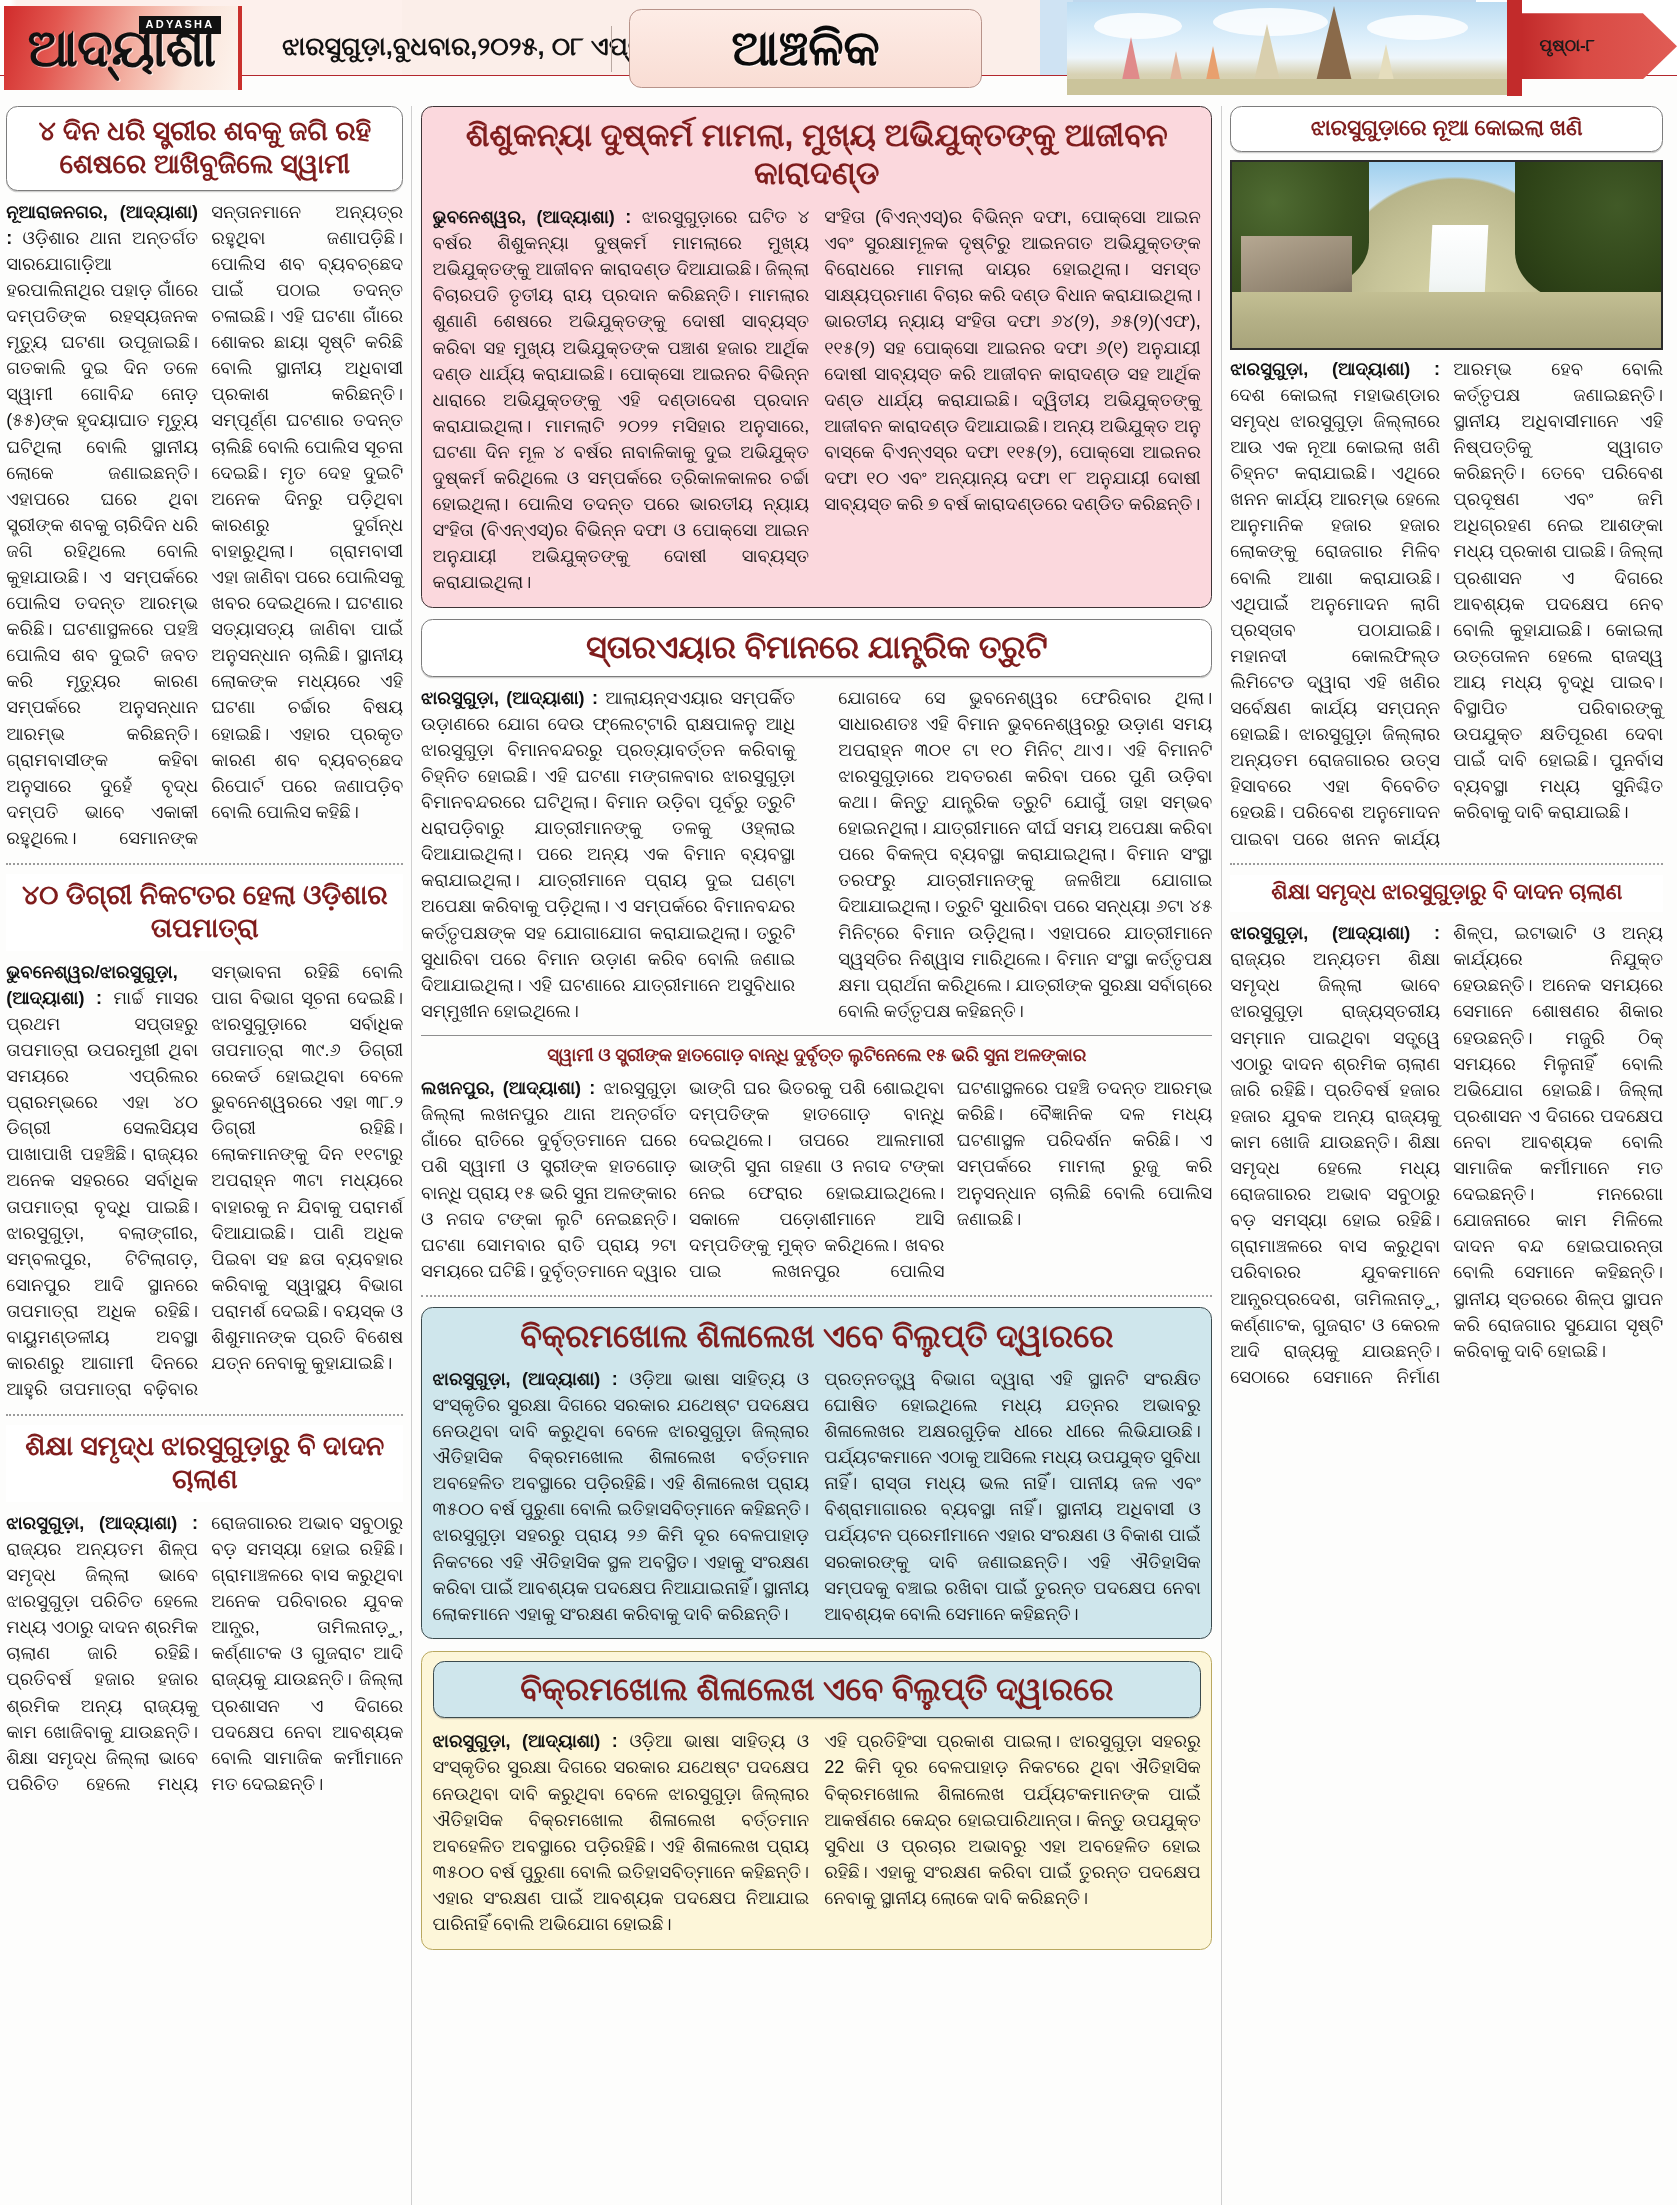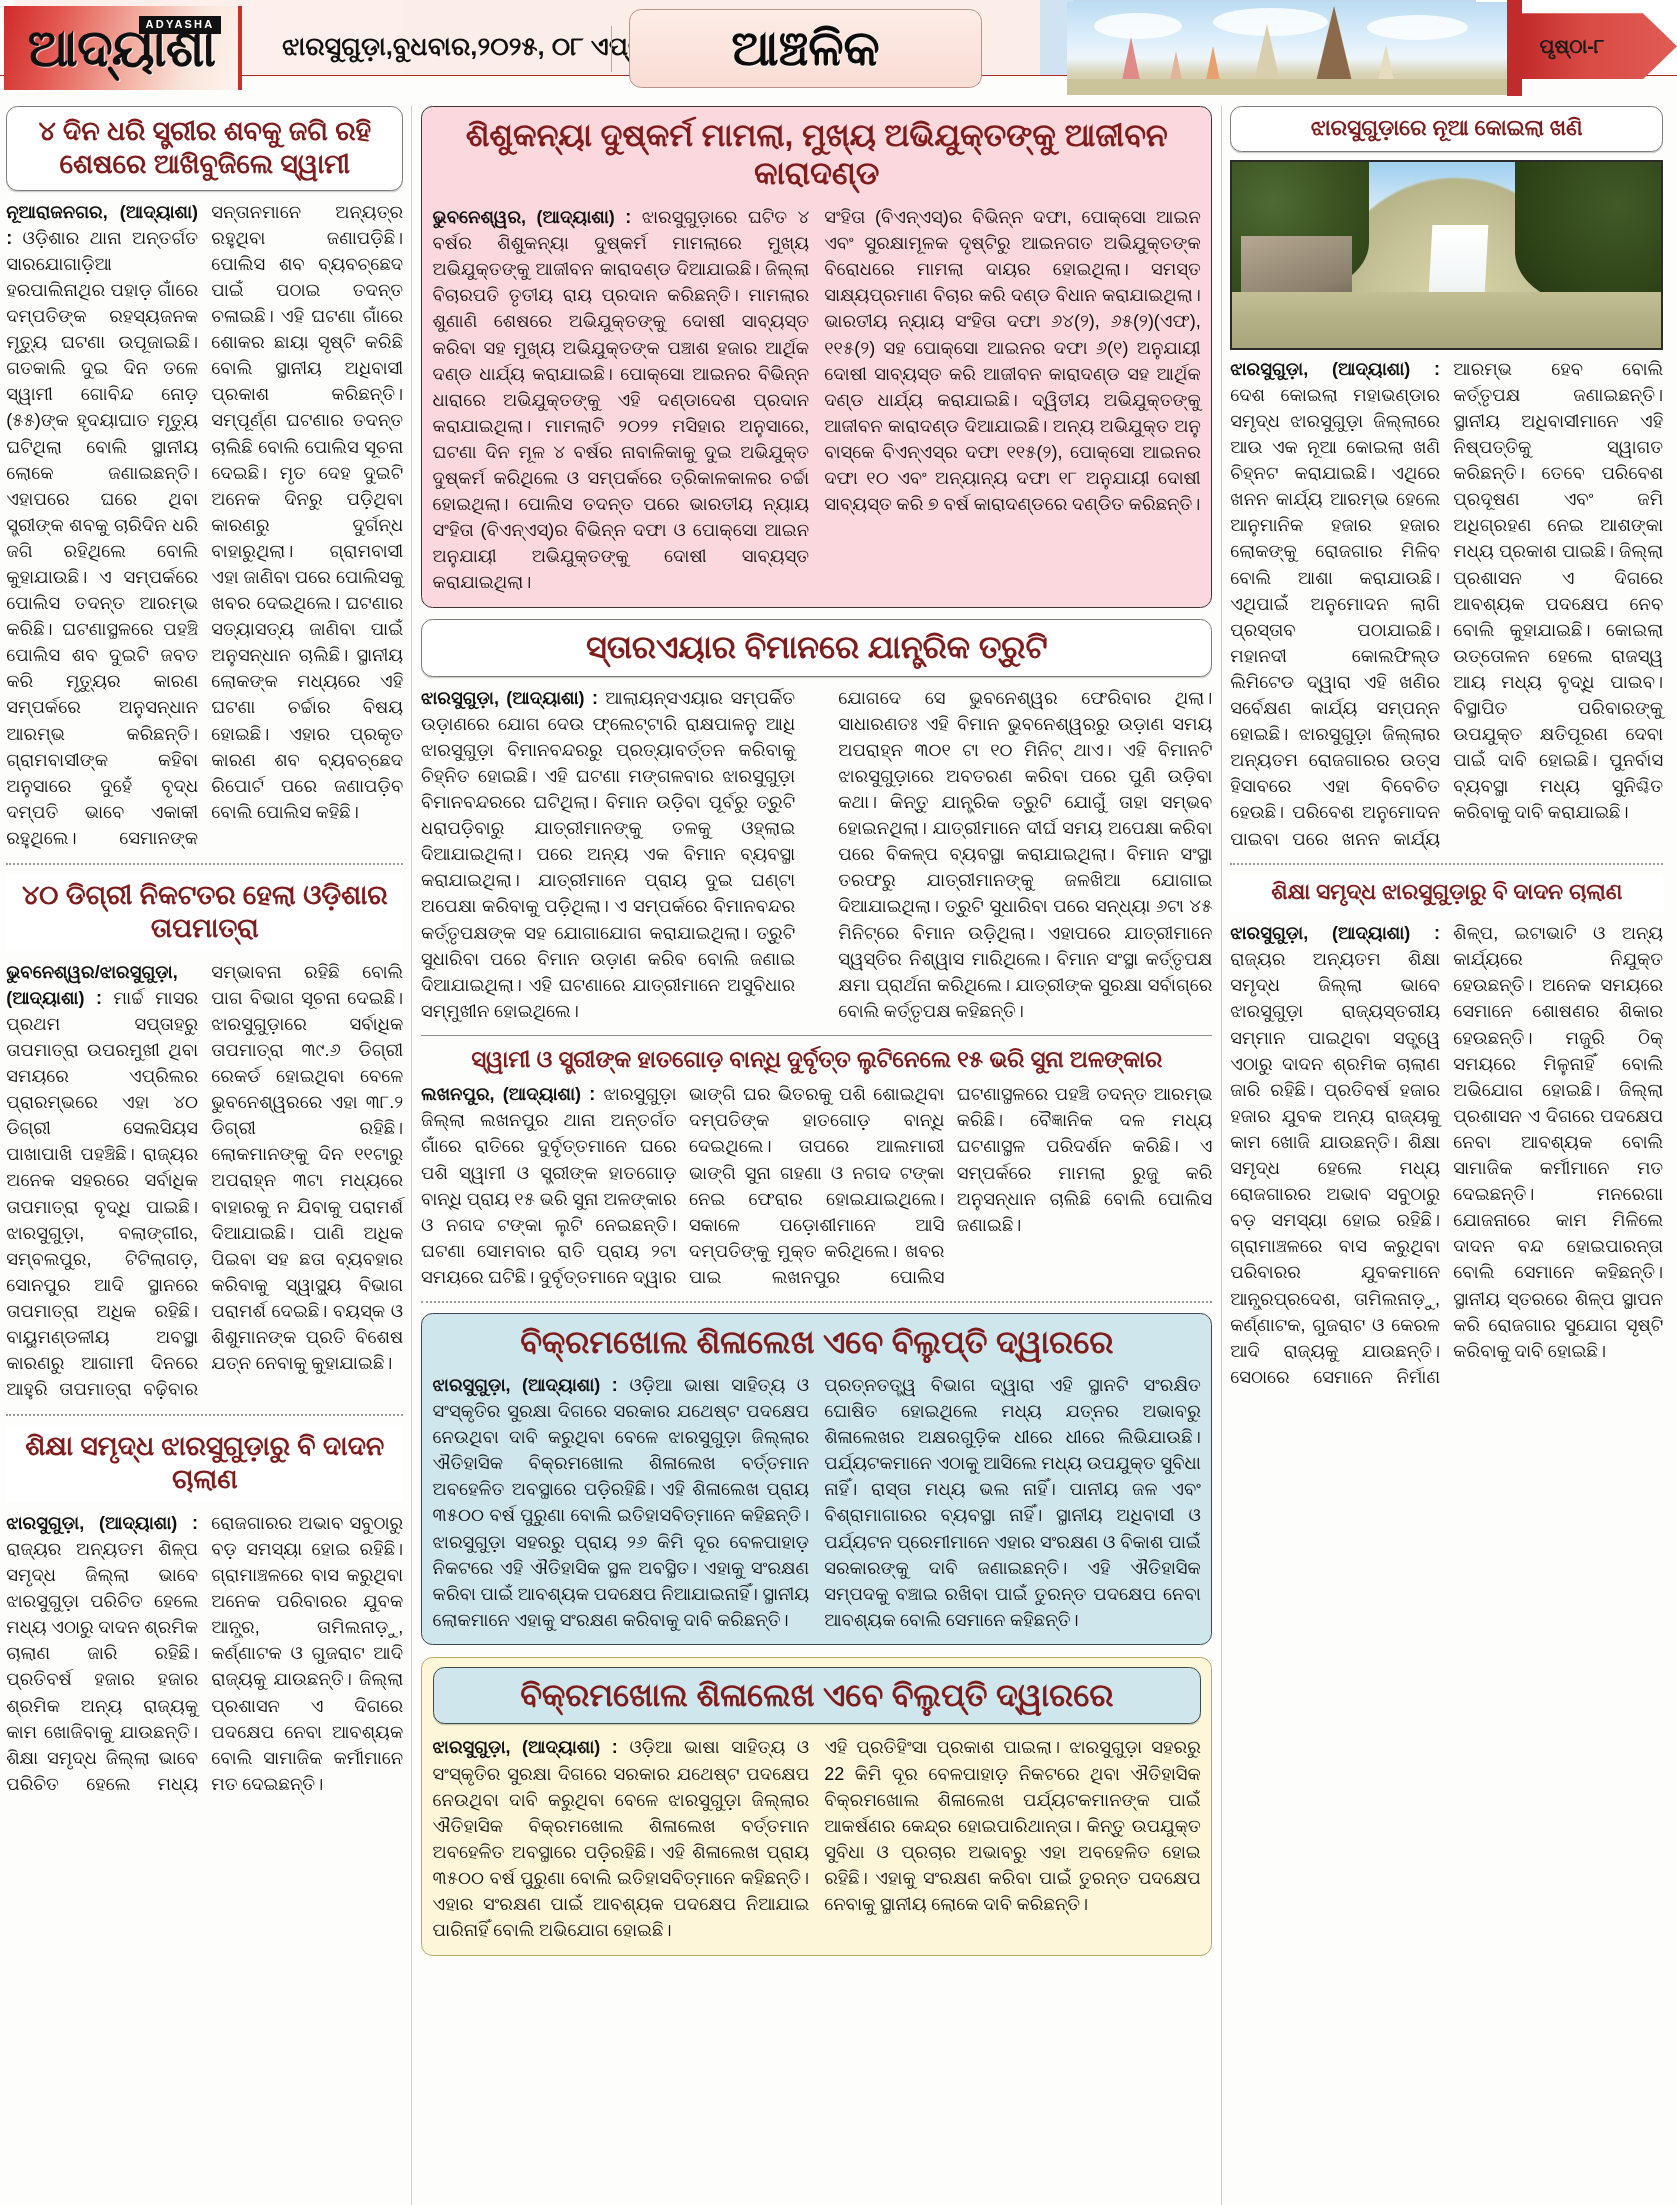--- a/index.html
+++ b/index.html
@@ -90,21 +90,21 @@
   .mh-temple .c1 { left:26.5px; top:11.5px; width:88px; height:25.6px; }
   .mh-temple .c2 { left:146px; top:6.2px; width:115px; height:28px; }
   .mh-temple .c3 { left:300px; top:13.2px; width:101px; height:25px; }
   .mh-page {
     position: absolute; right: 0; top: 13.2px;
     width: 155px; height: 66px;
     background: linear-gradient(90deg,#c22b2b 0%, #d94a44 40%, #e05c55 100%);
     clip-path: polygon(0 0, 78% 0, 100% 50%, 78% 100%, 0 100%);
     display:flex; align-items:center; padding-left: 17.6px;
   }
-  .mh-page-txt { font-size: 20px; font-weight: 700; color: #1a1a1a; }
+  .mh-page-txt { font-size: 17px; font-weight: 700; color: #1a1a1a; }
   .mh-leftbar { position:absolute; right: 155px; top: 0; width: 15px; height: 96px; background:#c22b2b; }
 
   
   .body-wrap {
     position: absolute;
     left: 0; top: 98px;
     width: 1677px; height: 2593px;
     display: flex;
     gap: 0;
     padding: 8px 6.2px 0 6.2px;
@@ -291,21 +291,21 @@
           </div>
           <div class="body-text" style="flex:1;margin-left:28px;">
             <span>ଯୋଗଦେ ସେ ଭୁବନେଶ୍ୱର ଫେରିବାର ଥିଲା। ସାଧାରଣତଃ ଏହି ବିମାନ ଭୁବନେଶ୍ୱରରୁ ଉଡ଼ାଣ ସମୟ ଅପରାହ୍ନ ୩୦୧ ଟା ୧୦ ମିନିଟ୍‌ ଥାଏ। ଏହି ବିମାନଟି ଝାରସୁଗୁଡ଼ାରେ ଅବତରଣ କରିବା ପରେ ପୁଣି ଉଡ଼ିବା କଥା। କିନ୍ତୁ ଯାନ୍ତ୍ରିକ ତ୍ରୁଟି ଯୋଗୁଁ ତାହା ସମ୍ଭବ ହୋଇନଥିଲା। ଯାତ୍ରୀମାନେ ଦୀର୍ଘ ସମୟ ଅପେକ୍ଷା କରିବା ପରେ ବିକଳ୍ପ ବ୍ୟବସ୍ଥା କରାଯାଇଥିଲା। ବିମାନ ସଂସ୍ଥା ତରଫରୁ ଯାତ୍ରୀମାନଙ୍କୁ ଜଳଖିଆ ଯୋଗାଇ ଦିଆଯାଇଥିଲା। ତ୍ରୁଟି ସୁଧାରିବା ପରେ ସନ୍ଧ୍ୟା ୬ଟା ୪୫ ମିନିଟ୍‌ରେ ବିମାନ ଉଡ଼ିଥିଲା। ଏହାପରେ ଯାତ୍ରୀମାନେ ସ୍ୱସ୍ତିର ନିଶ୍ୱାସ ମାରିଥିଲେ। ବିମାନ ସଂସ୍ଥା କର୍ତ୍ତୃପକ୍ଷ କ୍ଷମା ପ୍ରାର୍ଥନା କରିଥିଲେ। ଯାତ୍ରୀଙ୍କ ସୁରକ୍ଷା ସର୍ବାଗ୍ରେ ବୋଲି କର୍ତ୍ତୃପକ୍ଷ କହିଛନ୍ତି।</span>
           </div>
         </div>
       </div>
 
       <hr class="hr-solid">
 
       <div class="article">
-        <div class="hl-text" style="text-align:center;margin-bottom:8px;font-size:23px;">ସ୍ୱାମୀ ଓ ସ୍ତ୍ରୀଙ୍କ ହାତଗୋଡ଼ ବାନ୍ଧି ଦୁର୍ବୃତ୍ତ ଲୁଟିନେଲେ ୧୫ ଭରି ସୁନା ଅଳଙ୍କାର</div>
+        <div class="hl-text" style="text-align:center;margin-bottom:8px;font-size:18px;">ସ୍ୱାମୀ ଓ ସ୍ତ୍ରୀଙ୍କ ହାତଗୋଡ଼ ବାନ୍ଧି ଦୁର୍ବୃତ୍ତ ଲୁଟିନେଲେ ୧୫ ଭରି ସୁନା ଅଳଙ୍କାର</div>
         <div class="body-text cols3">
           <span class="dateline">ଲଖନପୁର, (ଆଦ୍ୟାଶା) :</span>
           <span>ଝାରସୁଗୁଡ଼ା ଜିଲ୍ଲା ଲଖନପୁର ଥାନା ଅନ୍ତର୍ଗତ ଗାଁରେ ରାତିରେ ଦୁର୍ବୃତ୍ତମାନେ ଘରେ ପଶି ସ୍ୱାମୀ ଓ ସ୍ତ୍ରୀଙ୍କ ହାତଗୋଡ଼ ବାନ୍ଧି ପ୍ରାୟ ୧୫ ଭରି ସୁନା ଅଳଙ୍କାର ଓ ନଗଦ ଟଙ୍କା ଲୁଟି ନେଇଛନ୍ତି। ଘଟଣା ସୋମବାର ରାତି ପ୍ରାୟ ୨ଟା ସମୟରେ ଘଟିଛି। ଦୁର୍ବୃତ୍ତମାନେ ଦ୍ୱାର ଭାଙ୍ଗି ଘର ଭିତରକୁ ପଶି ଶୋଇଥିବା ଦମ୍ପତିଙ୍କ ହାତଗୋଡ଼ ବାନ୍ଧି ଦେଇଥିଲେ। ତାପରେ ଆଲମାରୀ ଭାଙ୍ଗି ସୁନା ଗହଣା ଓ ନଗଦ ଟଙ୍କା ନେଇ ଫେରାର ହୋଇଯାଇଥିଲେ। ସକାଳେ ପଡ଼ୋଶୀମାନେ ଆସି ଦମ୍ପତିଙ୍କୁ ମୁକ୍ତ କରିଥିଲେ। ଖବର ପାଇ ଲଖନପୁର ପୋଲିସ ଘଟଣାସ୍ଥଳରେ ପହଞ୍ଚି ତଦନ୍ତ ଆରମ୍ଭ କରିଛି। ବୈଜ୍ଞାନିକ ଦଳ ମଧ୍ୟ ଘଟଣାସ୍ଥଳ ପରିଦର୍ଶନ କରିଛି। ଏ ସମ୍ପର୍କରେ ମାମଲା ରୁଜୁ କରି ଅନୁସନ୍ଧାନ ଚାଲିଛି ବୋଲି ପୋଲିସ ଜଣାଇଛି।</span>
         </div>
       </div>
 
       <hr class="hr-dot">
 
       <div class="article art-blue">
         <div class="hl-text big" style="text-align:center;margin-bottom:10.6px;">ବିକ୍ରମଖୋଲ ଶିଳାଲେଖ ଏବେ ବିଲୁପ୍ତି ଦ୍ୱାରରେ</div>

